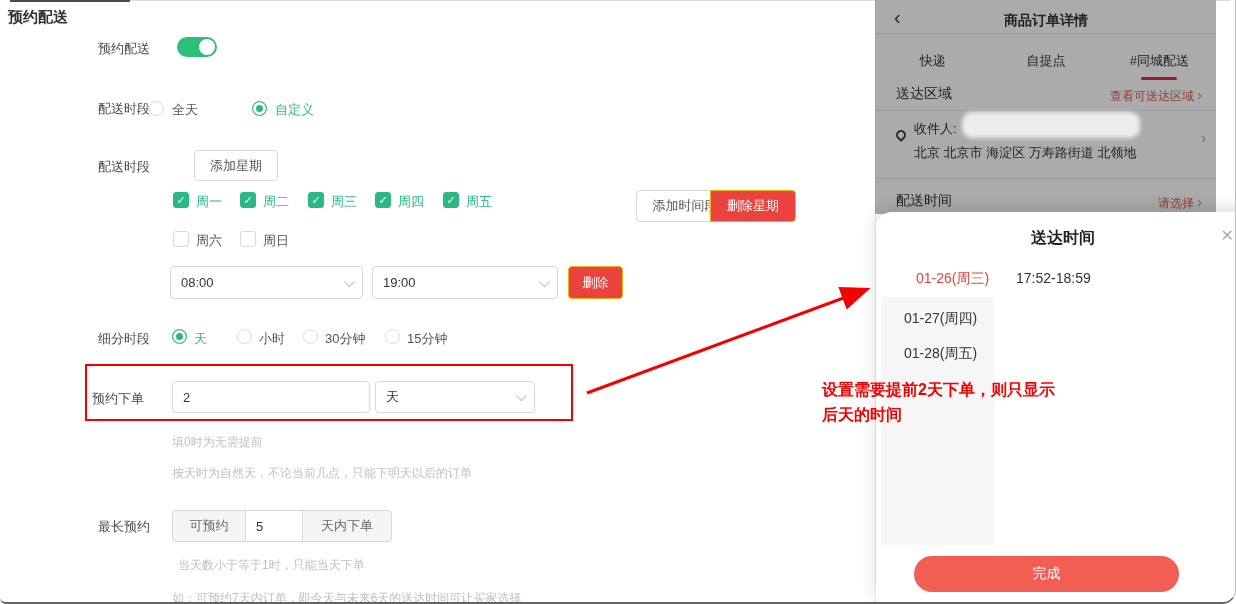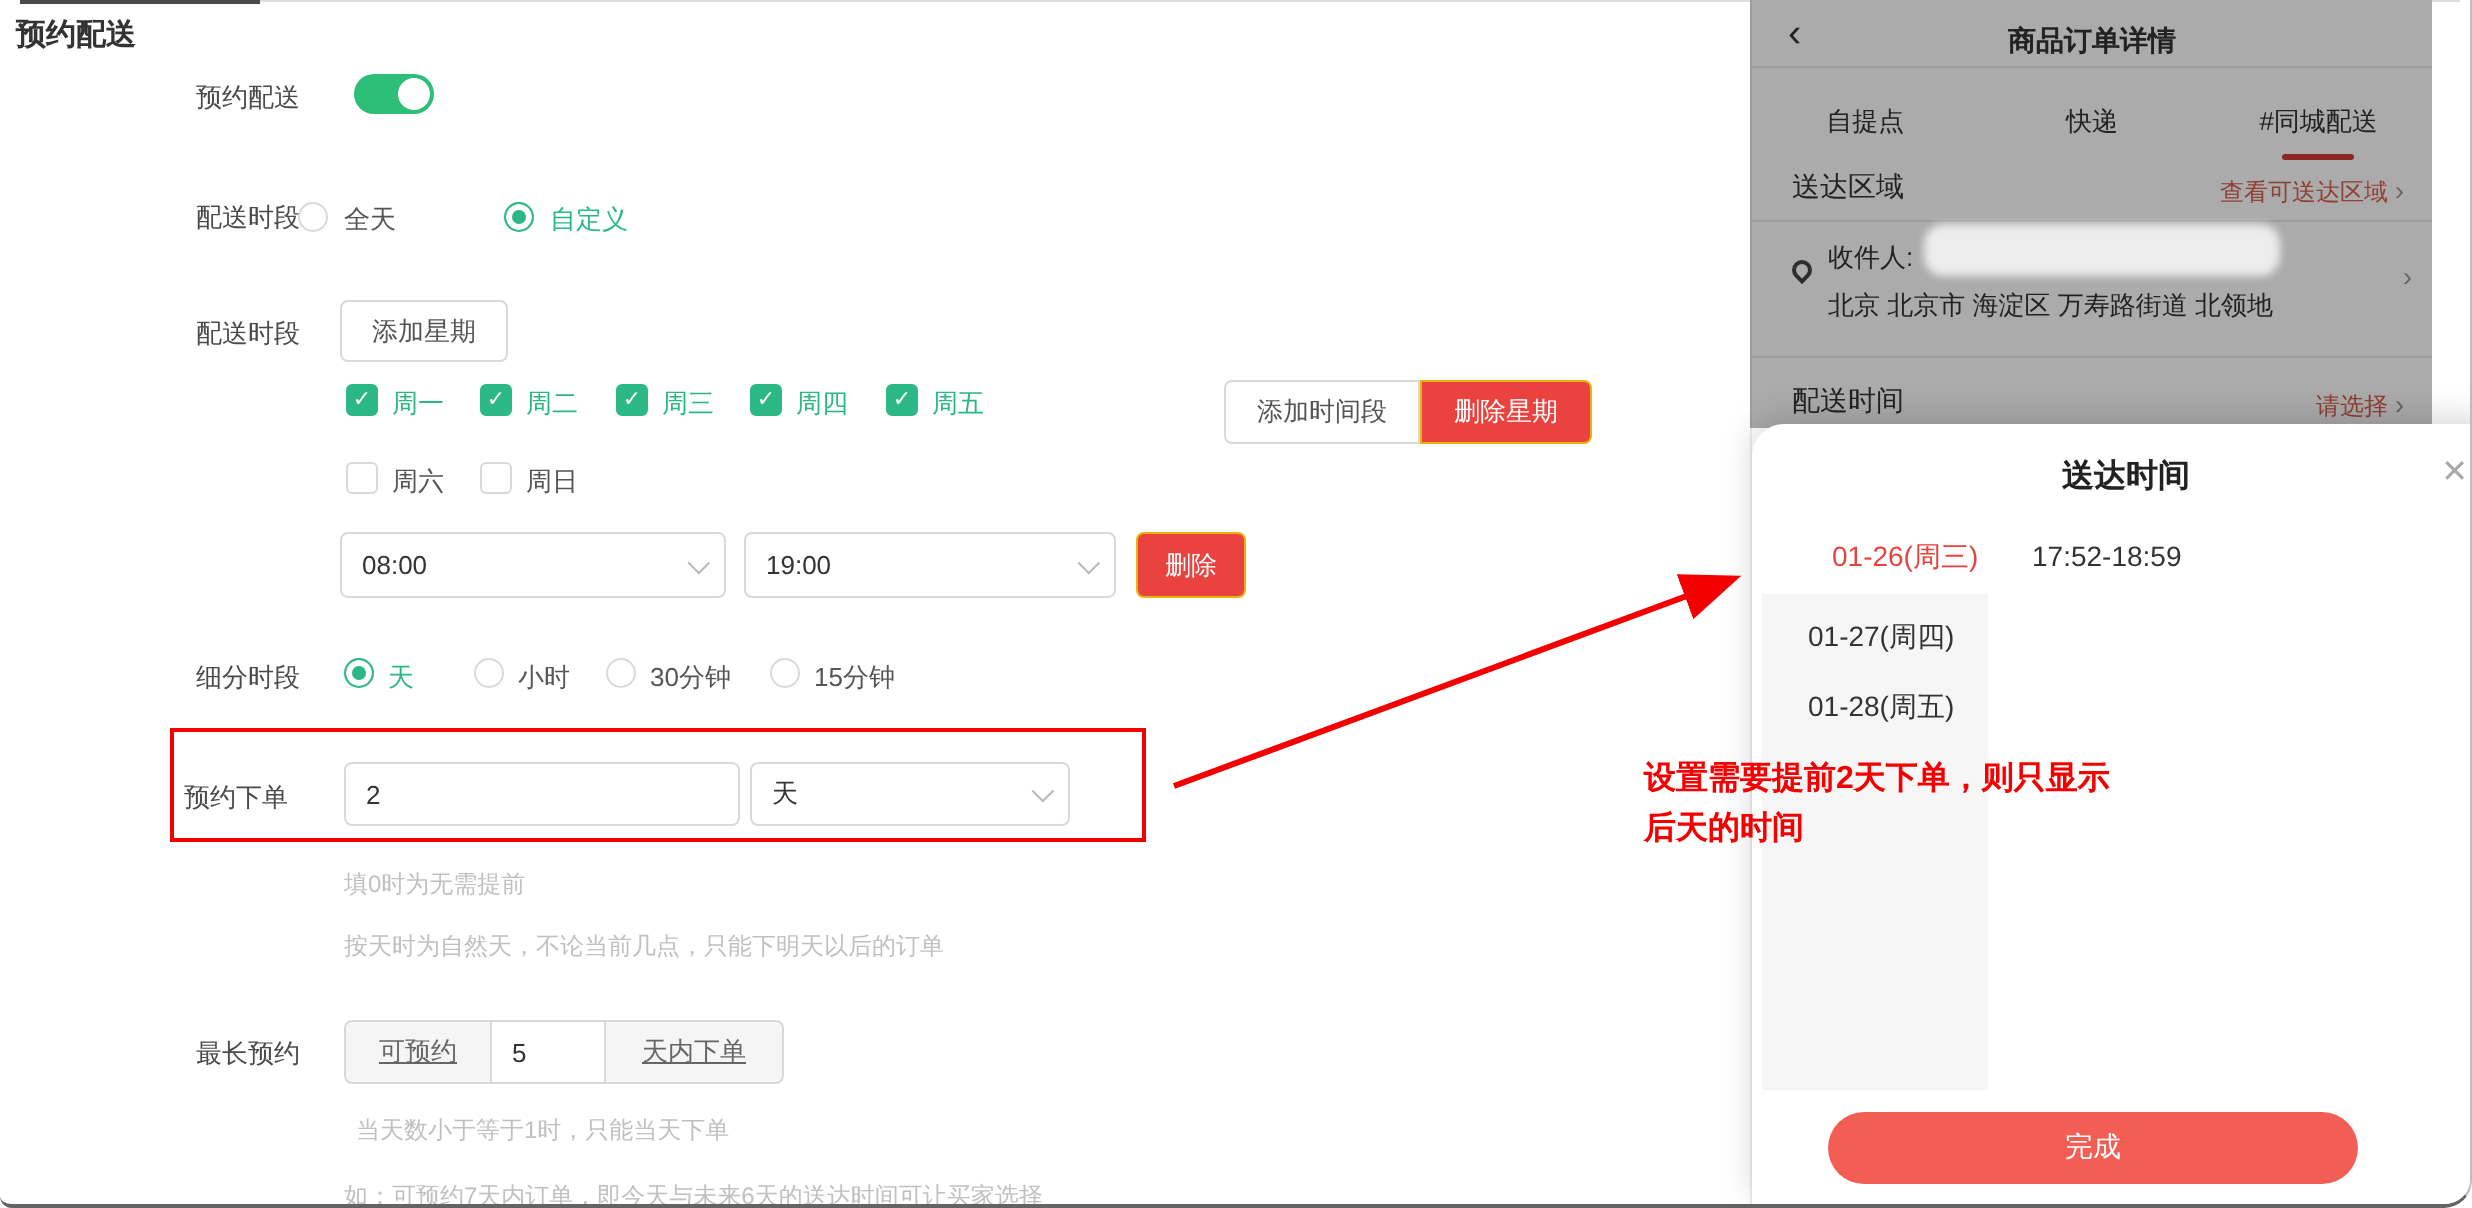--- a/index.html
+++ b/index.html
@@ -30,31 +30,31 @@
 
   
   .cb { display:inline-block; width:16px; height:16px; border-radius:3px; border:1px solid #d9d9d9; background:#fff;
         font-size:11px; line-height:15px; text-align:center; color:#fff; font-weight:bold; }
   .cb.on { background:#2cb885; border-color:#2cb885; }
   .d-lbl { font-size:13px; color:#2cb885; }
   .d-lbl.off { color:#555; }
 
   
   .btn-plain { background:#fff; border:1px solid #d9d9d9; border-radius:4px; font-size:13px; color:#555;
-               display:flex; align-items:center; justify-content:center; cursor:pointer; }
+               display:flex; align-items:center; justify-content:center; cursor:pointer;margin-left:24px; }
   .btn-red { background:#e9423f; border:1px solid #eab308; color:#fff; font-size:13px;
              display:flex; align-items:center; justify-content:center; cursor:pointer; }
   .sel-box { background:#fff; border:1px solid #d9d9d9; border-radius:4px; font-size:13px; color:#333;
              display:flex; align-items:center; padding:0 10px; justify-content:space-between; cursor:pointer; }
   .caret { width:8px; height:8px; border-right:1.5px solid #b9b9b9; border-bottom:1.5px solid #b9b9b9;
            transform:rotate(45deg) translateY(-2px); }
   .ipt { border:1px solid #d9d9d9; border-radius:4px; font-size:13px; color:#333; padding:0 10px;
          font-family:"Liberation Sans","DejaVu Sans",sans-serif; outline:none; }
   .addon { background:#f5f5f5; border:1px solid #d9d9d9; font-size:13px; color:#666;
-           display:flex; align-items:center; justify-content:center;text-decoration:underline; }
+           display:flex; align-items:center; justify-content:center; }
 
   .red-rect { border:2px solid #f40000; }
 
   
   #phone { left:875px; top:0; width:341px; height:602px; border-left:1px solid #ececec; background:#fff; }
   #phone .divider { position:absolute; left:0; width:100%; height:1px; background:#e8e8e8; }
   .ph-title { font-size:14px; font-weight:bold; color:#333; text-align:center; }
   .ph-back { font-size:20px; color:#333; line-height:18px; }
   .tabs { position:absolute; left:0; top:46px; width:100%; display:flex; }
   .tabs .tab { flex:1; text-align:center; font-size:13px; color:#333; padding:6px 0; cursor:pointer; position:relative; }
@@ -166,22 +166,22 @@
   <div class="abs addon" style="left:302px; top:510px; width:90px; height:32px; border-radius:0 4px 4px 0;">天内下单</div>
   <div class="abs hint" style="left:178px; top:525px;margin-top:32px;">当天数小于等于1时，只能当天下单</div>
   <div class="abs hint" style="left:172px; top:590px;">如：可预约7天内订单，即今天与未来6天的送达时间可让买家选择</div>
 
   <div id="phone" class="abs">
     <span class="abs ph-back" style="left:18px; top:8px;">‹</span>
     <div class="abs ph-title" style="left:0; top:12px; width:100%;">商品订单详情</div>
     <div class="divider" style="top:33px;"></div>
 
     <div class="tabs">
+      <div class="tab">快递</div>
       <div class="tab">自提点</div>
-      <div class="tab">快递</div>
       <div class="tab">
         <span>#同城配送</span>
         <span class="tab-underline"></span>
       </div>
     </div>
 
     <div class="abs ph-label" style="left:20px; top:85px;">送达区域</div>
     <div class="abs row-link" style="right:14px; top:87px;">
       <span>查看可送达区域</span>
       <span class="chev">›</span>

